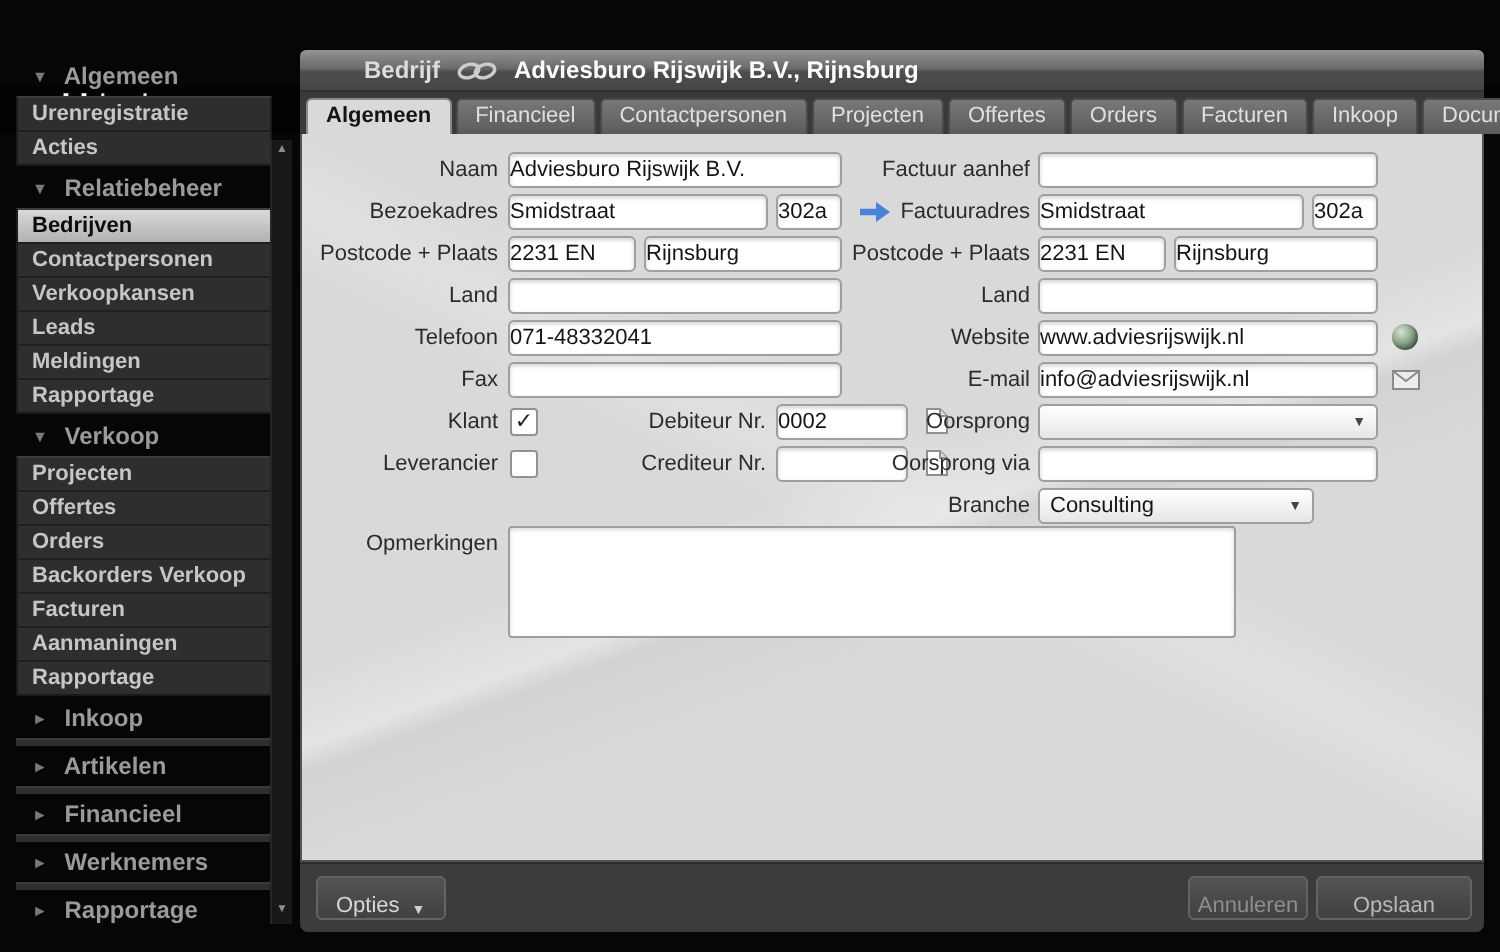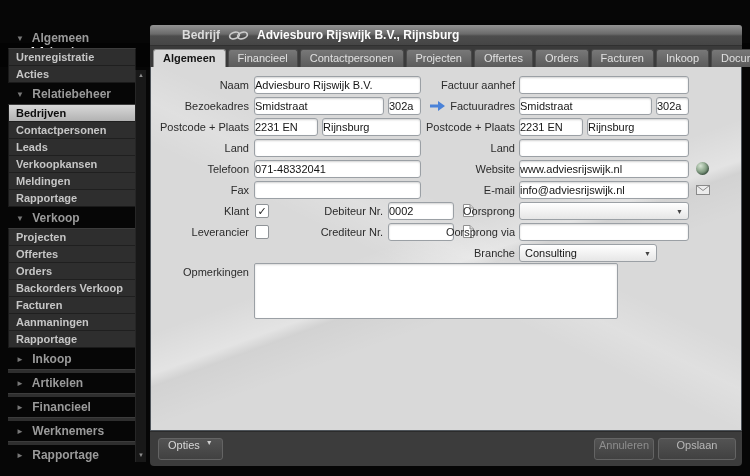--- a/index.html
+++ b/index.html
@@ -72,21 +72,21 @@
   .ficon{position:absolute;top:2px;}
   .globe{width:13px;height:13px;border-radius:50%;display:inline-block;
     background:radial-gradient(circle at 35% 30%,#d6e4d4,#93ac92 40%,#5f7d64 75%,#46604c);
     box-shadow:inset -1px -1px 2px rgba(0,0,0,0.35);}
 
   
   .footer{position:relative;height:34px;background:#3c3c3c;border-top:1px solid #2b2b2b;
     border-radius:0 0 4px 4px;}
   .btn{position:absolute;top:6px;height:22px;box-sizing:border-box;border:1px solid #646464;
     border-radius:3px;background:linear-gradient(#535353,#414141);font-size:11px;
-    display:flex;align-items:flex-start;justify-content:center;gap:6px;}
+    display:flex;align-items:flex-end;justify-content:center;gap:6px;}
   .btn-opties{left:8px;padding:0 9px;color:#d8d8d8;}
   .btn-opties .ddarrow{font-size:7px;color:#cfcfcf;}
   .btn-annuleren{right:88px;width:60px;color:#8e8e8e;}
   .btn-opslaan{right:6px;width:78px;color:#b8b8b8;}
 </style>
 </head>
 <body>
 
 <div id="app">
 
@@ -126,22 +126,22 @@
       <div class="item">Acties</div>
     </div>
 
     <div class="sec">
       <span class="tri">▼</span>
       <span>Relatiebeheer</span>
     </div>
     <div class="group">
       <div class="item active">Bedrijven</div>
       <div class="item">Contactpersonen</div>
+      <div class="item">Verkoopkansen</div>
       <div class="item">Leads</div>
-      <div class="item">Verkoopkansen</div>
       <div class="item">Meldingen</div>
       <div class="item">Rapportage</div>
     </div>
 
     <div class="sec">
       <span class="tri">▼</span>
       <span>Verkoop</span>
     </div>
     <div class="group">
       <div class="item">Projecten</div>

